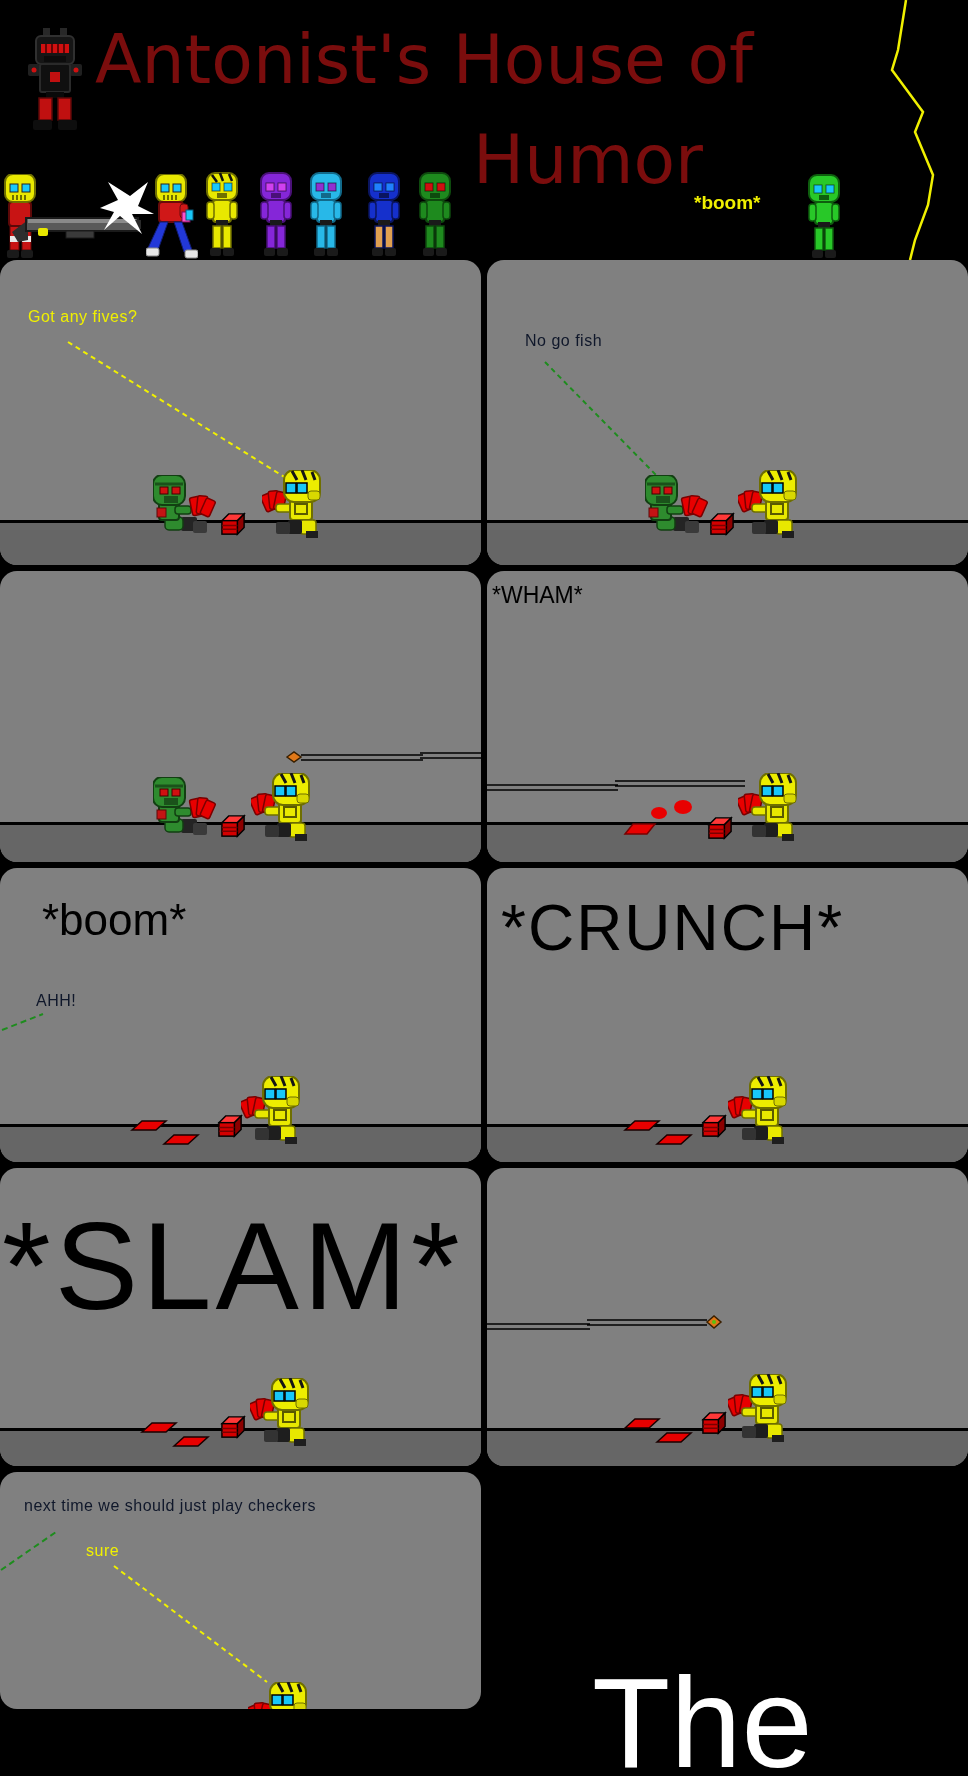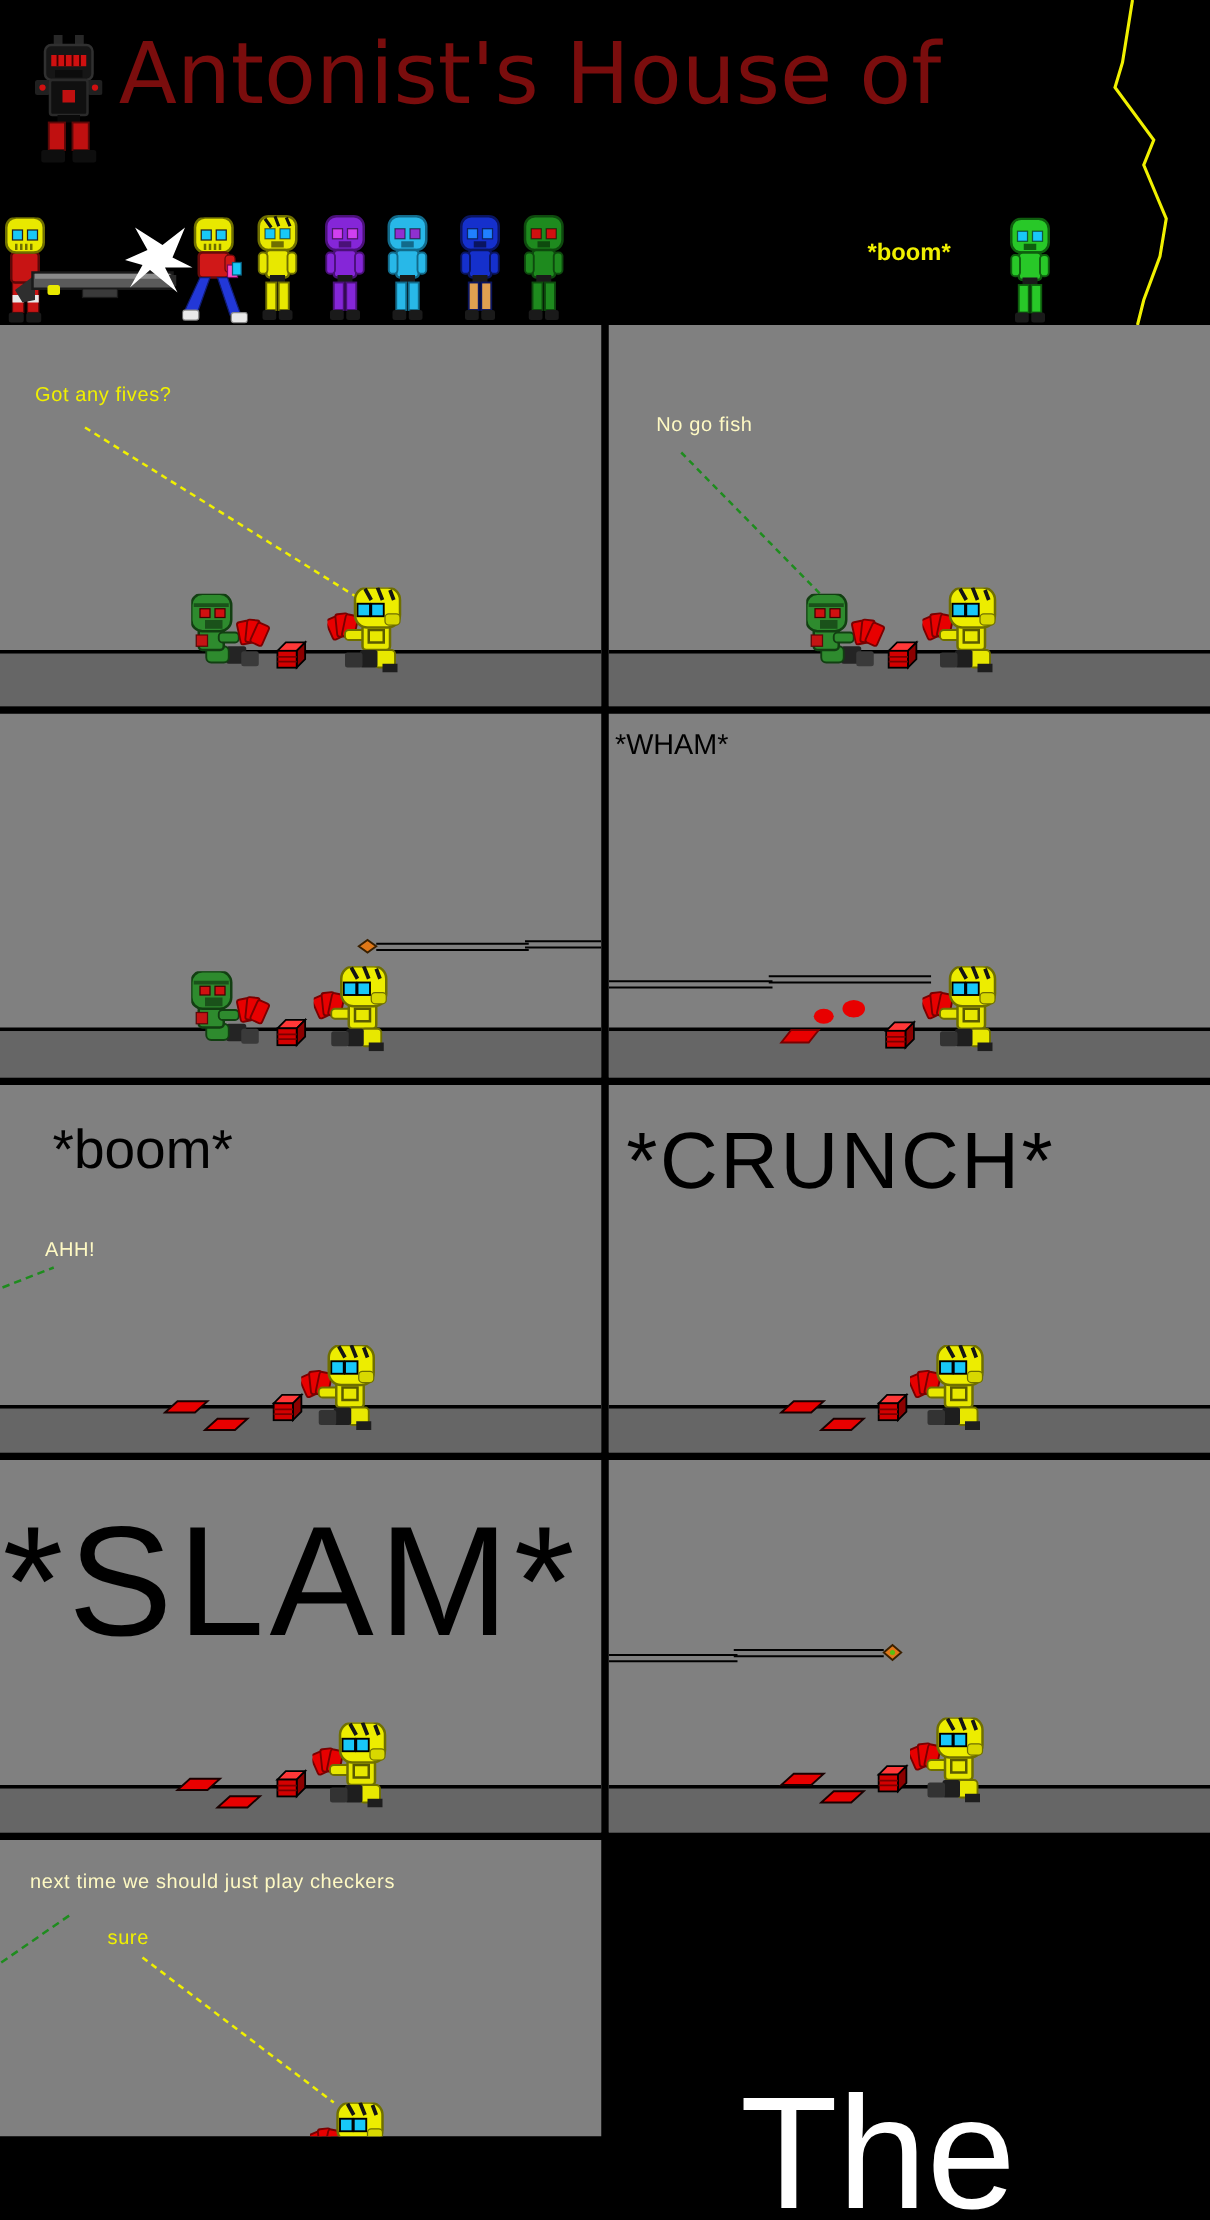--- a/index.html
+++ b/index.html
@@ -3,27 +3,27 @@
 <meta charset="utf-8">
 <style>
   html,body{margin:0;padding:0;background:#000;}
   .page{position:relative;width:968px;height:1776px;background:#000;overflow:hidden;
         font-family:"Liberation Sans",sans-serif;}
   .abs{position:absolute;}
   .banner{position:absolute;left:0;top:0;width:968px;height:260px;background:#000;}
   .title{position:absolute;color:#7a0d0d;font-family:"DejaVu Sans",sans-serif;
          font-weight:normal;white-space:nowrap;line-height:1;}
   .boom{position:absolute;color:#f0f000;font-size:19px;font-weight:bold;white-space:nowrap;}
-  .panel{position:absolute;width:481px;background:#808080;overflow:hidden;}
+  .panel{position:absolute;width:481px;background:#808080;overflow:hidden;border-radius:17px;}
   .panel.black{background:#000;margin-top:24px;}
   .gline{position:absolute;left:0;right:0;height:3px;background:#000;}
   .floor{position:absolute;left:0;right:0;background:#666666;}
   .speech{position:absolute;font-size:16px;white-space:nowrap;letter-spacing:0.5px;}
   .speech.yellow{color:#f0f000;}
-  .speech.green{color:#fef9c3;}
+  .speech.green{color:#0f172a;}
   .sfx{position:absolute;color:#000;white-space:nowrap;line-height:1;}
   .sfx.small{font-size:23px;}
   .sfx.med{font-size:44px;}
   .sfx.big{font-size:64px;letter-spacing:2px;}
   .sfx.huge{font-size:125px;letter-spacing:4px;}
   .endtext{position:absolute;color:#fff;font-size:128px;line-height:146px;white-space:pre-line;}
   svg.abs{display:block;}
 </style>
 </head>
 <body>
@@ -116,20 +116,21 @@
       <rect x="12" y="36" width="30" height="28" rx="2" fill="#101010" stroke="#2a2a2a" stroke-width="2"></rect>
       <rect x="22" y="44" width="10" height="10" fill="#c01010"></rect>
       <rect x="18" y="64" width="18" height="6" fill="#0a0a0a"></rect>
       <rect x="11" y="70" width="13" height="22" fill="#c01010" stroke="#5c0808" stroke-width="1.5"></rect>
       <rect x="30" y="70" width="13" height="22" fill="#c01010" stroke="#5c0808" stroke-width="1.5"></rect>
       <rect x="5" y="92" width="19" height="10" rx="2" fill="#0e0e0e"></rect>
         <rect x="30" y="92" width="19" height="10" rx="2" fill="#0e0e0e"></rect>
     </svg>
 
     <div class="title" style="left:95px;top:26px;font-size:68px">Antonist's House of</div>
+    <div class="title" style="left:473px;top:126px;font-size:68px">Humor</div>
     <span class="boom" style="left:694px;top:192px">*boom*</span>
 
     <svg class="abs" style="left:878px;top:0" width="70" height="260" viewBox="0 0 70 260">
       <polyline points="28,0 20,50 14,70 45,112 37,132 55,175 50,205 37,240 32,260" fill="none" stroke="#f0f000" stroke-width="2.5"></polyline>
     </svg>
 
     <svg class="abs" style="left:2px;top:174px" width="140" height="86" viewBox="0 0 140 86">
       <rect x="8" y="52" width="9" height="24" fill="#c81414" stroke="#5c0808"></rect>
       <rect x="20" y="52" width="9" height="24" fill="#c81414" stroke="#5c0808"></rect>
       <rect x="8" y="62" width="9" height="6" fill="#e8e8e8"></rect>

